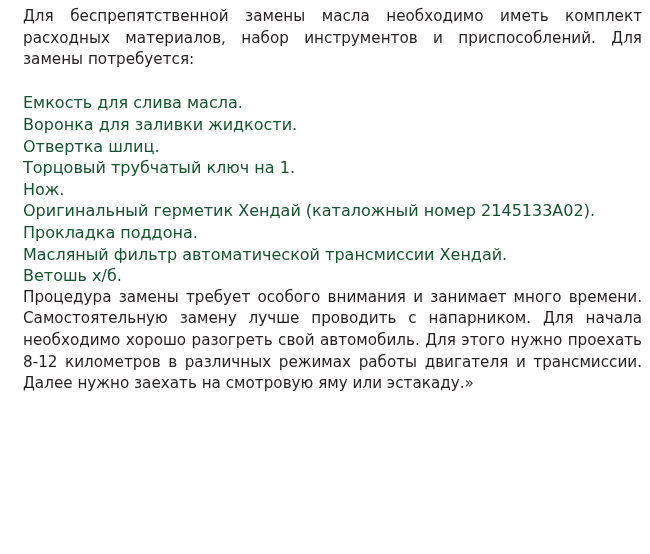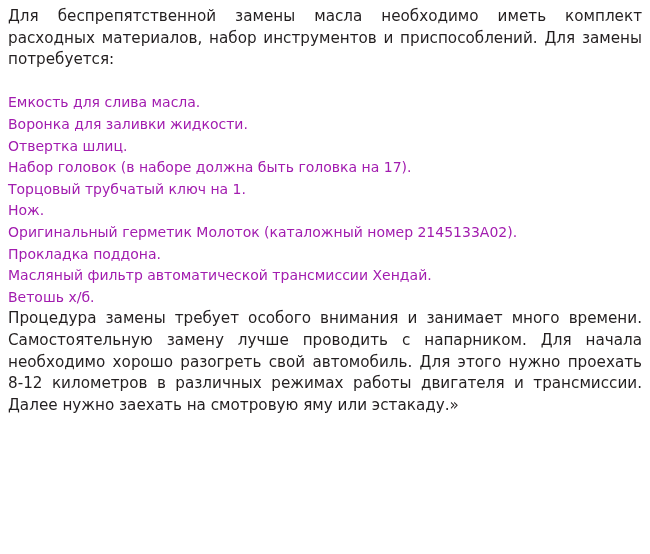--- a/index.html
+++ b/index.html
@@ -8,38 +8,38 @@
     background: #ffffff;
   }
   body {
     width: 650px;
     height: 554px;
     font-family: "DejaVu Sans", sans-serif;
     color: #231f20;
     overflow: hidden;
   }
   #doc {
-    padding: 6px 8px 0 8px;
+    padding: 6px 8px 0 23px;
     box-sizing: border-box;
     width: 650px;
   }
   .para {
     font-size: 15.2px;
     line-height: 21.6px;
     text-align: justify;
     text-justify: inter-word;
     margin: 0;
     color: #231f20;
   }
   .line {
-    font-size: 14px;
+    font-size: 16px;
     line-height: 21.6px;
     margin: 0;
     white-space: pre;
-    color: #a21caf;
+    color: #14532d;
   }
   .spacer {
     height: 21.6px;
   }
   .list-block p {
     margin: 0;
   }
 </style>
 </head>
 <body>
@@ -47,24 +47,23 @@
 <div id="doc">
 
   <p class="para">Для беспрепятственной замены масла необходимо иметь комплект расходных материалов, набор инструментов и приспособлений. Для замены потребуется:</p>
 
   <div class="spacer"></div>
 
   <div class="list-block">
     <p class="line">Емкость для слива масла.</p>
     <p class="line">Воронка для заливки жидкости.</p>
     <p class="line">Отвертка шлиц.</p>
-    <p class="line">Набор головок (в наборе должна быть головка на 17).</p>
     <p class="line">Торцовый трубчатый ключ на 1.</p>
     <p class="line">Нож.</p>
-    <p class="line">Оригинальный герметик Молоток (каталожный номер 2145133А02).</p>
+    <p class="line">Оригинальный герметик Хендай (каталожный номер 2145133А02).</p>
     <p class="line">Прокладка поддона.</p>
     <p class="line">Масляный фильтр автоматической трансмиссии Хендай.</p>
     <p class="line">Ветошь х/б.</p>
   </div>
 
   <p class="para">Процедура замены требует особого внимания и занимает много времени. Самостоятельную замену лучше проводить с напарником. Для начала необходимо хорошо разогреть свой автомобиль. Для этого нужно проехать 8-12 километров в различных режимах работы двигателя и трансмиссии. Далее нужно заехать на смотровую яму или эстакаду.»</p>
 
 </div>
 
 </body></html>

